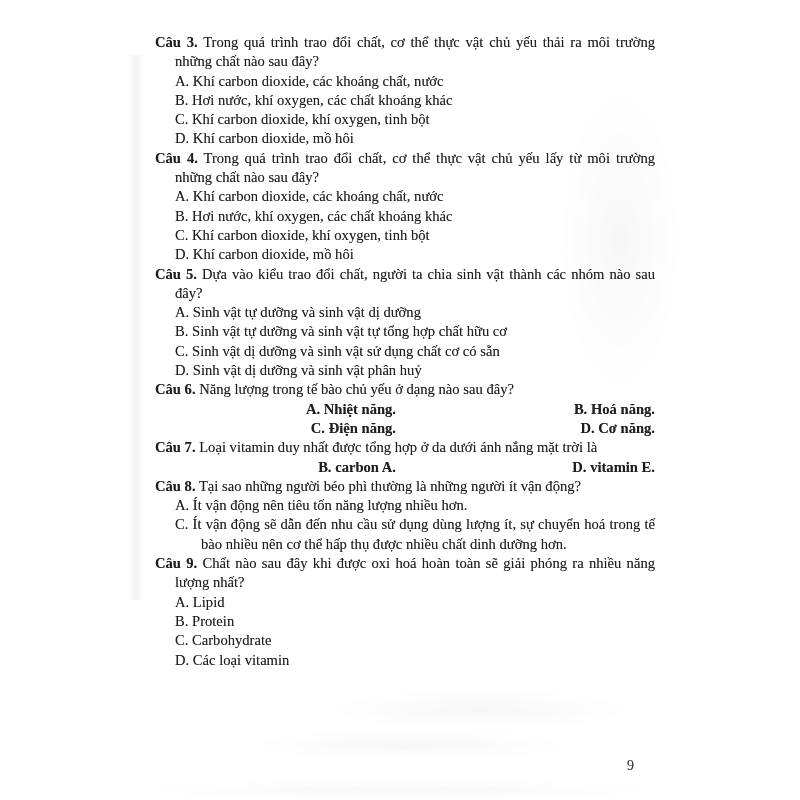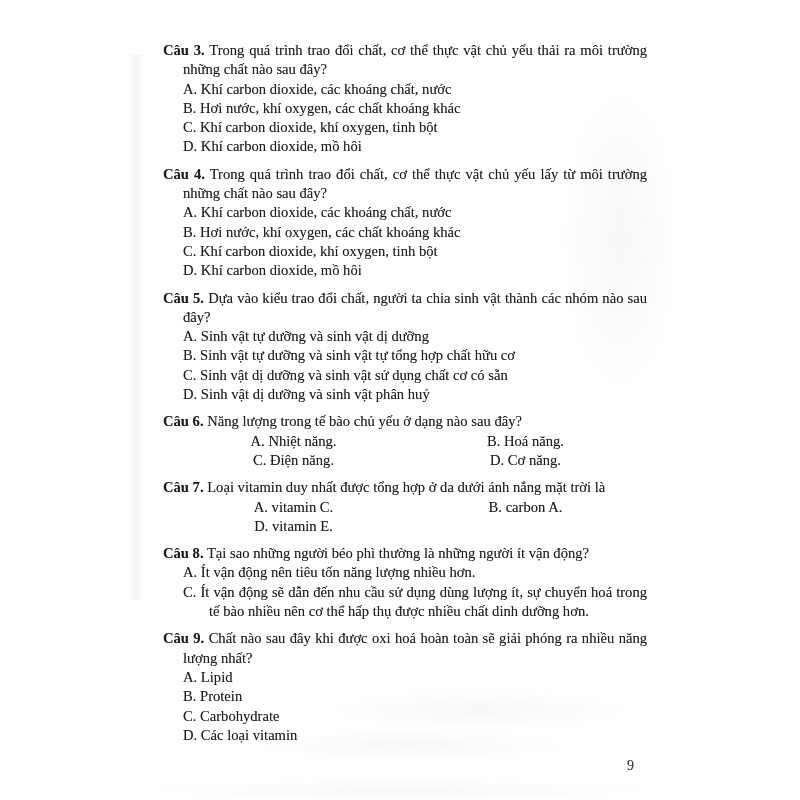--- a/index.html
+++ b/index.html
@@ -39,21 +39,21 @@
 
   #questions {
     position: absolute;
     left: 155px;
     top: 33px;
     width: 500px;
     font-size: 14.6px;
     line-height: 19.3px;
     text-shadow: 0 0 0.4px rgba(30,30,30,0.45);
   }
-  .question { margin: 8px; }
+  .question { margin: 0; }
   .q-text {
     margin: 0;
     padding-left: 20px;
     text-indent: -20px;
     text-align: justify;
   }
   .q-label { font-weight: bold; }
   .options { margin-left: 20px; }
   .option {
     margin: 0;
@@ -61,21 +61,22 @@
     text-indent: -26px;
     text-align: justify;
   }
   .options.grid {
     display: grid;
     grid-template-columns: 221px 1fr;
   }
   .options.grid .option {
     padding-left: 0;
     text-indent: 0;
-    text-align: center;
+    text-align: right;
+    font-weight: bold;
   }
   #page-number {
     position: absolute;
     left: 627px;
     top: 758px;
     font-size: 14px;
     color: #3a3a3a;
     text-shadow: 0 0 0.4px rgba(30,30,30,0.45);
   }
 </style>
@@ -138,21 +139,20 @@
 
   <p class="option"><span class="opt-key">C.</span> <span class="opt-text">Điện năng.</span></p>
 
   <p class="option"><span class="opt-key">D.</span> <span class="opt-text">Cơ năng.</span></p>
 </div>
   </section>
 
   <section class="question">
     <p class="q-text"><b class="q-label">Câu 7.</b> <span class="q-body">Loại vitamin duy nhất được tổng hợp ở da dưới ánh nắng mặt trời là</span></p>
     <div class="options grid">
-  <p class="option"><span class="opt-key">A.</span> <span class="opt-text">vitamin C.</span></p>
 
   <p class="option"><span class="opt-key">B.</span> <span class="opt-text">carbon A.</span></p>
 
 
   <p class="option"><span class="opt-key">D.</span> <span class="opt-text">vitamin E.</span></p>
 </div>
   </section>
 
   <section class="question">
     <p class="q-text"><b class="q-label">Câu 8.</b> <span class="q-body">Tại sao những người béo phì thường là những người ít vận động?</span></p>

